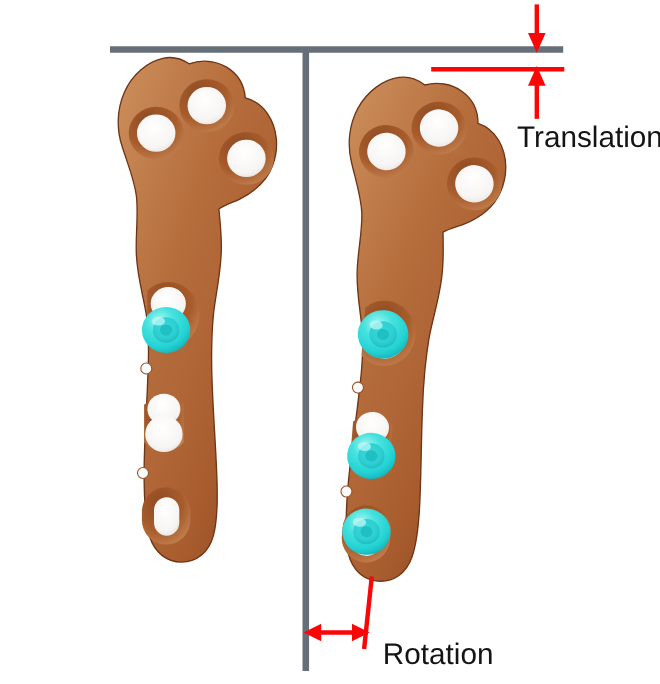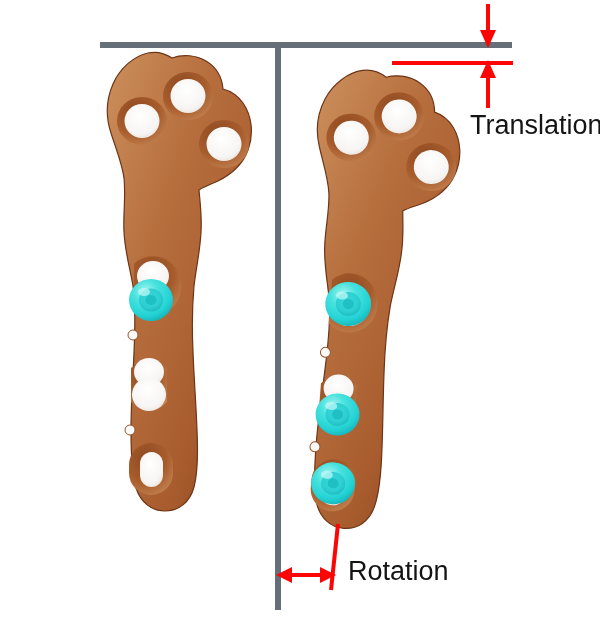--- a/index.html
+++ b/index.html
@@ -17,21 +17,21 @@
     position:absolute;
     color:#141414;
     font-family:"Liberation Sans", sans-serif;
     font-size:27px;
     font-weight:400;
     letter-spacing:0px;
     white-space:nowrap;
     line-height:1;
   }
   #label-translation{left:470px;top:112px;}
-  #label-rotation{left:348px;top:558px;}
+  #label-rotation{left:348px;top:582px;}
 </style>
 </head>
 <body>
 
 <div id="stage">
 <svg width="600" height="622" viewBox="0 0 600 622" xmlns="http://www.w3.org/2000/svg">
 
   <defs>
 
     <linearGradient id="gCopper" x1="0" y1="0" x2="1" y2="0.25">

